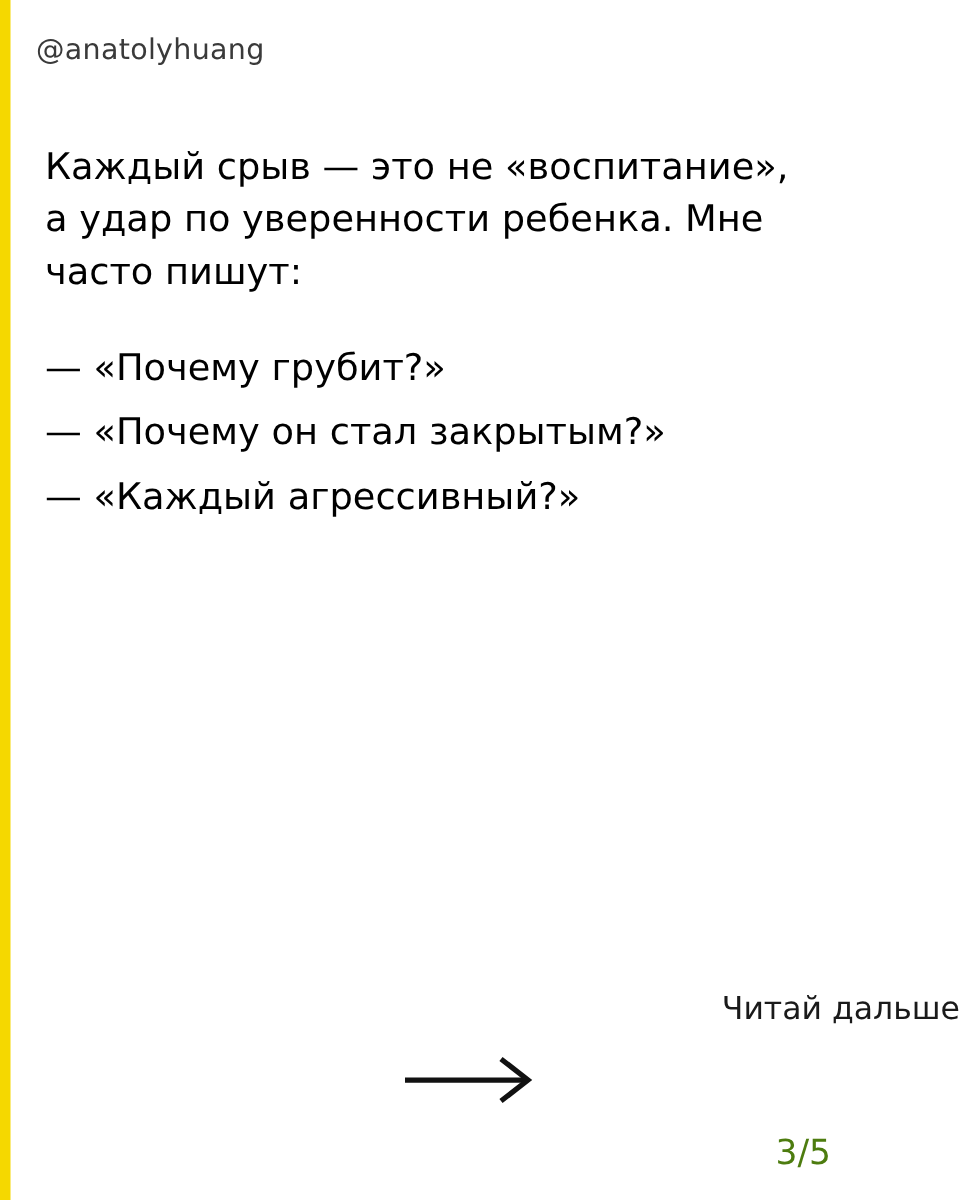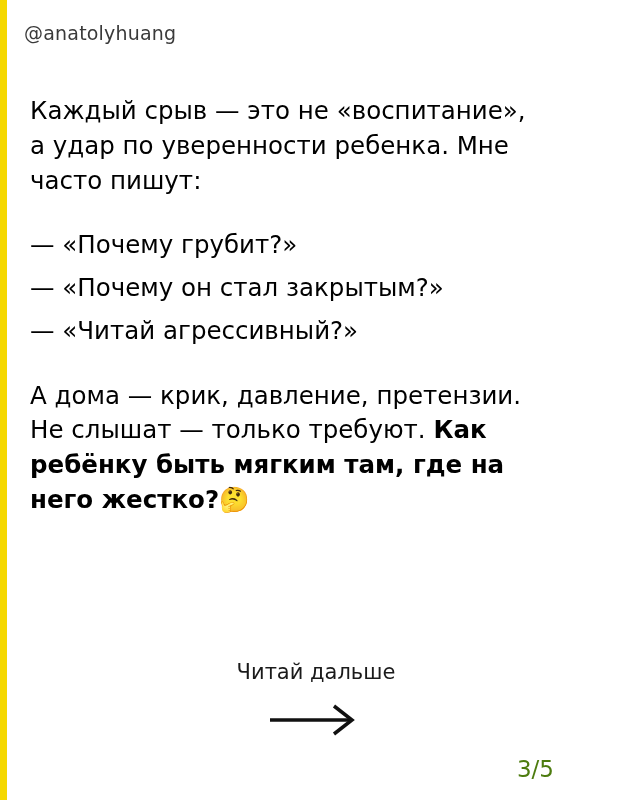--- a/index.html
+++ b/index.html
@@ -63,21 +63,21 @@
     font-weight: bold;
   }
   .emoji {
     font-family: "DejaVu Sans", sans-serif;
   }
   .cta {
     position: absolute;
     left: 0;
     top: 660px;
     width: 640px;
-    text-align: center;
+    text-align: right;
   }
   .cta-text {
     font-size: 21px;
     color: #1a1a1a;
     display: inline-block;
     margin-left: -8px;
   }
   .arrow-wrap {
     margin-top: 16px;
     margin-left: -8px;
@@ -101,24 +101,23 @@
 
   <div class="handle">@anatolyhuang</div>
 
   <div class="body-text">
 
     <p class="para">Каждый срыв — это не «воспитание», а удар по уверенности ребенка. Мне часто пишут:</p>
 
     <div class="list-block">
       <p class="list-line">— «Почему грубит?»</p>
       <p class="list-line">— «Почему он стал закрытым?»</p>
-      <p class="list-line">— «Читай агрессивный?»</p>
+      <p class="list-line">— «Каждый агрессивный?»</p>
     </div>
 
-    <p class="para"><span>А дома — крик, давление, претензии. Не слышат — только требуют. </span><span class="bold">Как ребёнку быть мягким там, где на него жестко?</span><span class="emoji">🤔</span></p>
 
   </div>
 
   <div class="cta">
     <div class="cta-text">Читай дальше</div>
     <div class="arrow-wrap">
       <svg width="100" height="40" viewBox="0 0 100 40" aria-hidden="true">
         <line x1="4" y1="20" x2="84" y2="20" stroke="#111111" stroke-width="3.5"></line>
         <polyline points="68,6 86,20 68,34" fill="none" stroke="#111111" stroke-width="3.5"></polyline>
       </svg>

